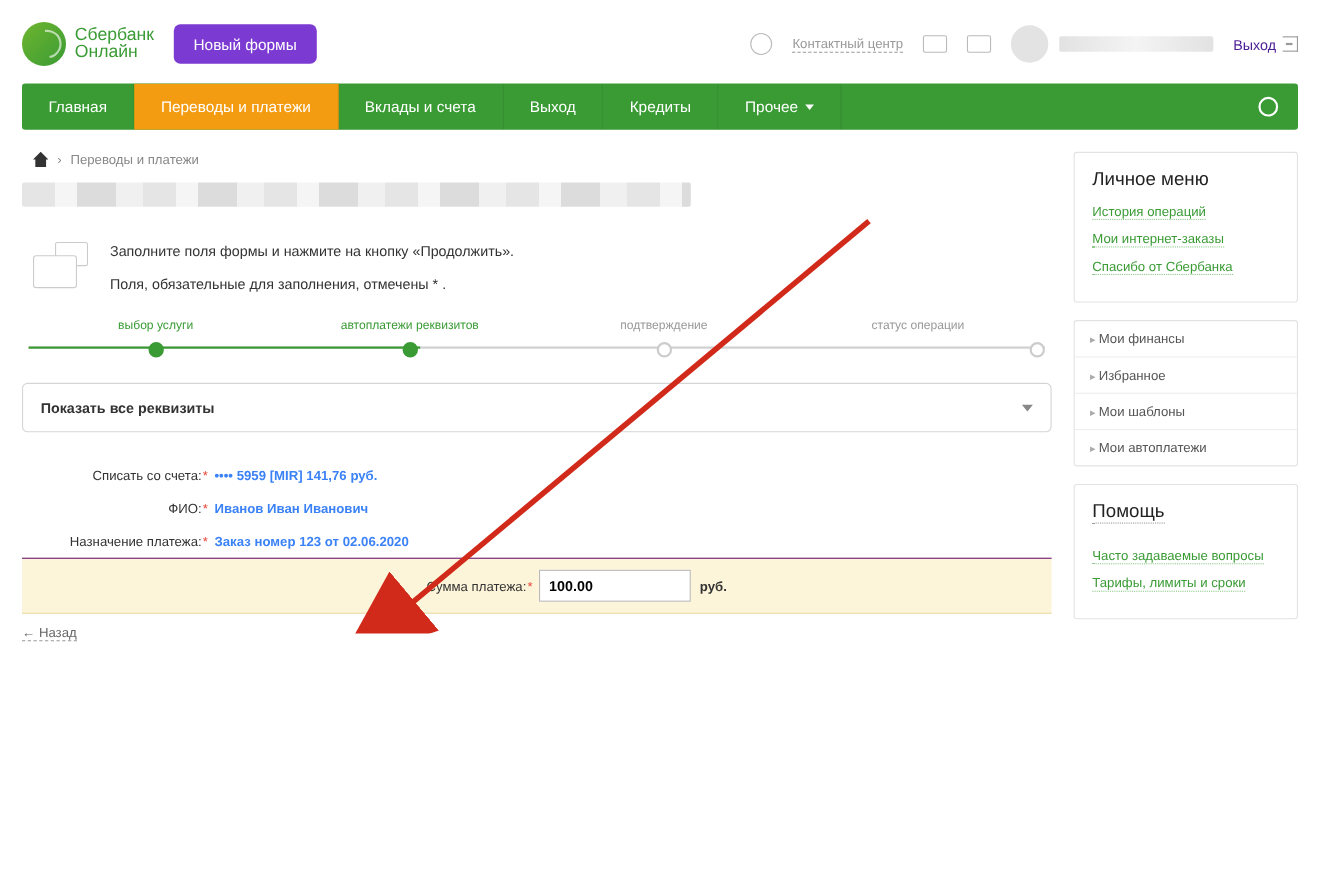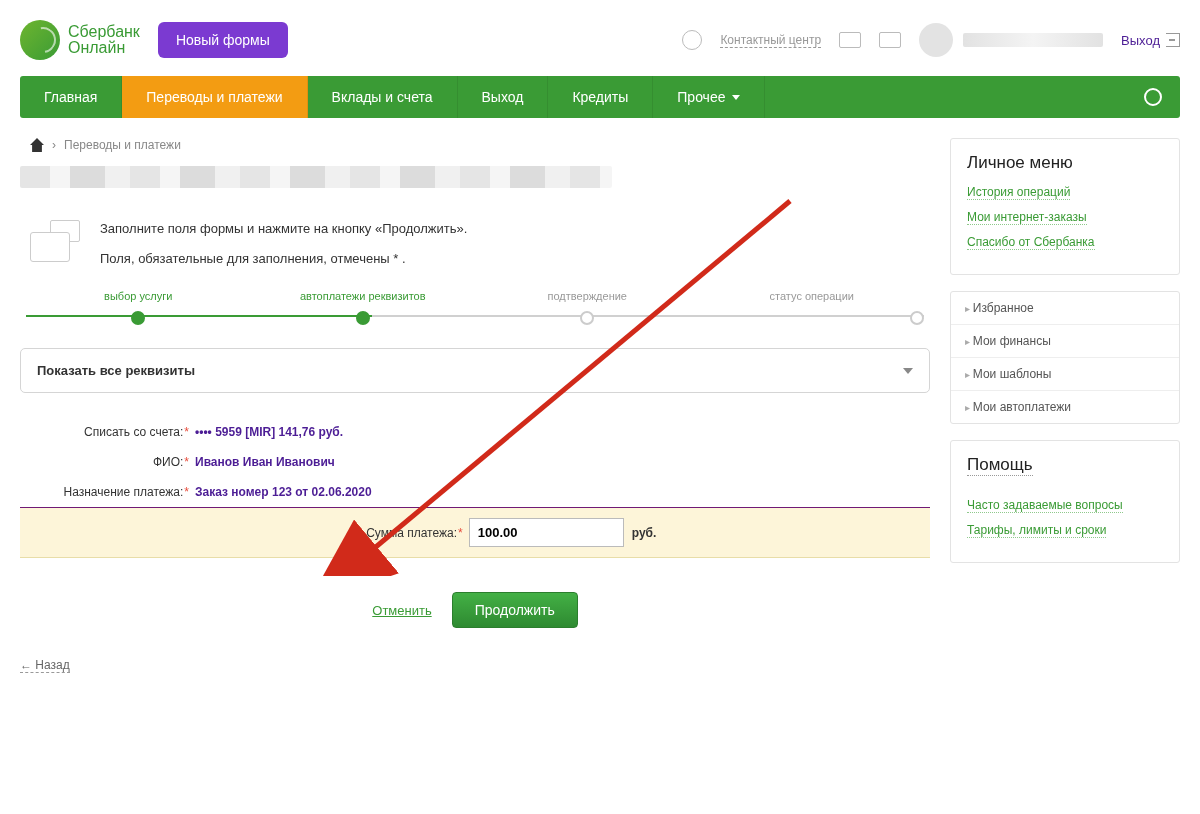--- a/index.html
+++ b/index.html
@@ -48,31 +48,31 @@
 .step::after { content:""; position:absolute; bottom:-5px; left:50%; transform:translateX(-50%); width:10px; height:10px; border-radius:50%; background:#fff; border:2px solid #ccc;}
 .step.done::after { border-color:#3a9b35; background:#3a9b35;}
 .step:first-child::after{ left:0; transform:none;}
 .step:last-child::after{ left:auto; right:0; transform:none;}
 .expand { border:1px solid #d5d5d5; border-radius:5px; padding:14px 16px; display:flex; justify-content:space-between; align-items:center; margin-bottom:24px; cursor:pointer;font-weight:bold;}
 .expand-chev { width:0; height:0; border-left:5px solid transparent; border-right:5px solid transparent; border-top:6px solid #888;}
 .form { }
 .row { display:flex; align-items:center; padding:8px 0;}
 .row .label { width:175px; text-align:right; font-size:12px; color:#333; padding-right:6px;}
 .row .req { color:#e74c3c; margin-left:1px;}
-.row .value { font-size:12px; color:#4c1d95; font-weight:bold;text-align:center;}
+.row .value { font-size:12px; color:#3b82f6; font-weight:bold;text-align:center;}
 .row.hl { background:#fdf5d9; border-top:1px solid #701a75; border-bottom:1px solid #e8dda8; padding:10px 0;justify-content:center;}
-.amount-input { width:155px; padding:6px 8px; border:1px solid #bbb; font-size:13px; font-weight:bold;}
+.amount-input { width:138px; padding:6px 8px; border:1px solid #bbb; font-size:13px; font-weight:bold;}
 .unit { margin-left:8px; font-size:12px; color:#333; font-weight:bold;}
 .arrow-svg { position:absolute; pointer-events:none; z-index:5;}
 .actions { display:flex; gap:20px; align-items:center; justify-content:center; margin:34px 0 20px 0;}
 .link-cancel { color:#3a9b35; font-size:13px; text-decoration:underline; cursor:pointer;}
 .btn-continue { background:linear-gradient(#43b045,#2e8a31); color:#fff; border:1px solid #2b7e2d; border-radius:4px; padding:9px 22px; font-size:14px; cursor:pointer;}
 .back { display:inline-block; margin-top:10px; color:#666; font-size:12px; border-bottom:1px dashed #999; cursor:pointer; text-decoration:none;}
 .back::before { content:"← "; color:#666;}
-aside { width:230px; flex-shrink:0;}
+aside { width:204px; flex-shrink:0;}
 .panel { border:1px solid #e3e3e3; border-radius:3px; margin-bottom:16px; padding:14px 16px;}
 .panel h3 { font-size:17px; font-weight:normal; margin-bottom:12px; color:#222;}
 .panel h3.help { border-bottom:1px dotted #999; display:inline-block;text-align:right;}
 .panel a { display:block; color:#3a9b35; font-size:12px; text-decoration:none; border-bottom:1px dotted #8fc98c; margin-bottom:10px; width:fit-content; cursor:pointer;}
 .menu2 { border:1px solid #e3e3e3; border-radius:3px; margin-bottom:16px;}
 .menu2-item { padding:9px 14px; font-size:12px; color:#555; border-bottom:1px solid #eee; cursor:pointer;}
 .menu2-item:last-child { border-bottom:none;}
 .menu2-item::before { content:"▸ "; color:#aaa; font-size:10px;}
 .main-inner{ position:relative;}
 </style>
@@ -178,39 +178,35 @@
         
         <svg class="arrow-svg" width="620" height="380" style="left:170px; top:30px;">
           <defs>
             <marker id="ah" markerWidth="18" markerHeight="14" refX="3" refY="7" orient="auto">
               <polygon points="0,0 18,7 0,14" fill="#d12a1a"></polygon>
             </marker>
           </defs>
           <line x1="600" y1="5" x2="175" y2="360" stroke="#d12a1a" stroke-width="5" marker-end="url(#ah)"></line>
         </svg>
 
-        <div class="actions">
-          <a class="link-cancel">Отменить</a>
-          <button class="btn-continue">Продолжить</button>
-        </div>
 
         <a class="back">Назад</a>
       </div>
     </div>
 
     <aside>
       <div class="panel">
         <h3>Личное меню</h3>
         <a>История операций</a>
         <a>Мои интернет-заказы</a>
         <a>Спасибо от Сбербанка</a>
       </div>
       <div class="menu2">
+        <div class="menu2-item">Мои финансы</div>
         <div class="menu2-item">Избранное</div>
-        <div class="menu2-item">Мои финансы</div>
         <div class="menu2-item">Мои шаблоны</div>
         <div class="menu2-item">Мои автоплатежи</div>
       </div>
       <div class="panel">
         <h3 class="help">Помощь</h3>
         <div style="height:10px"></div>
         <a>Часто задаваемые вопросы</a>
         <a>Тарифы, лимиты и сроки</a>
       </div>
     </aside>

